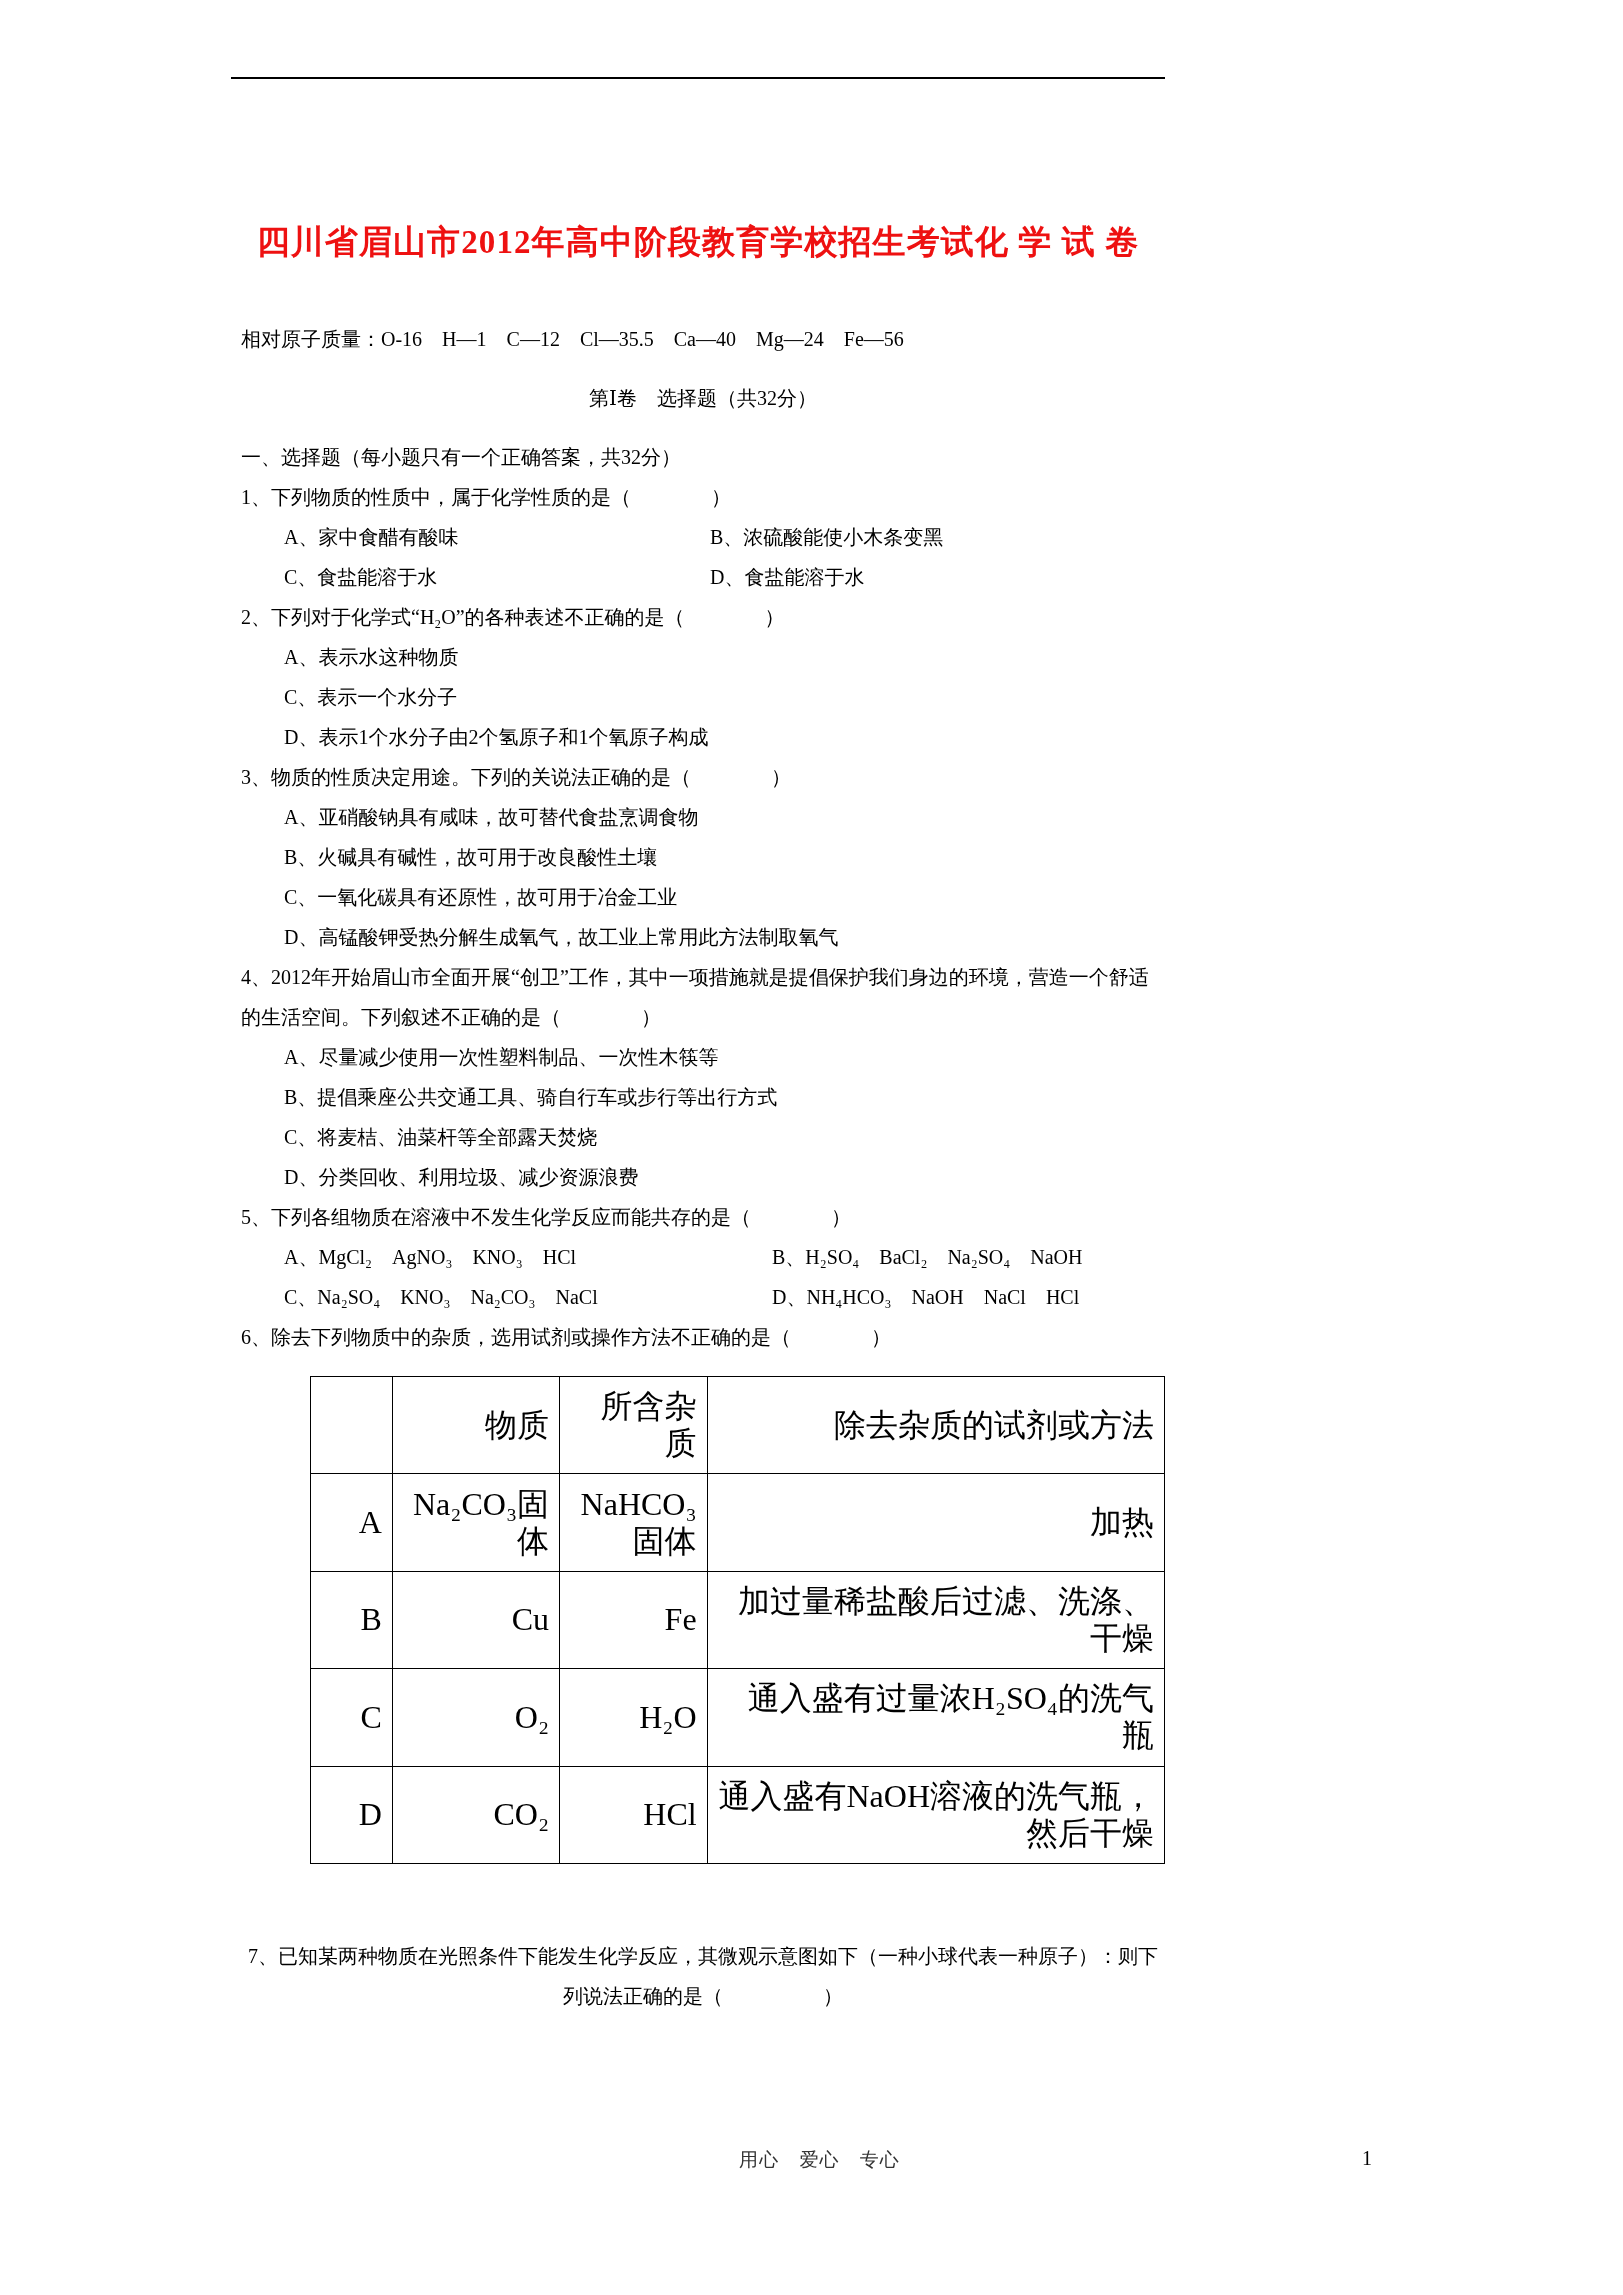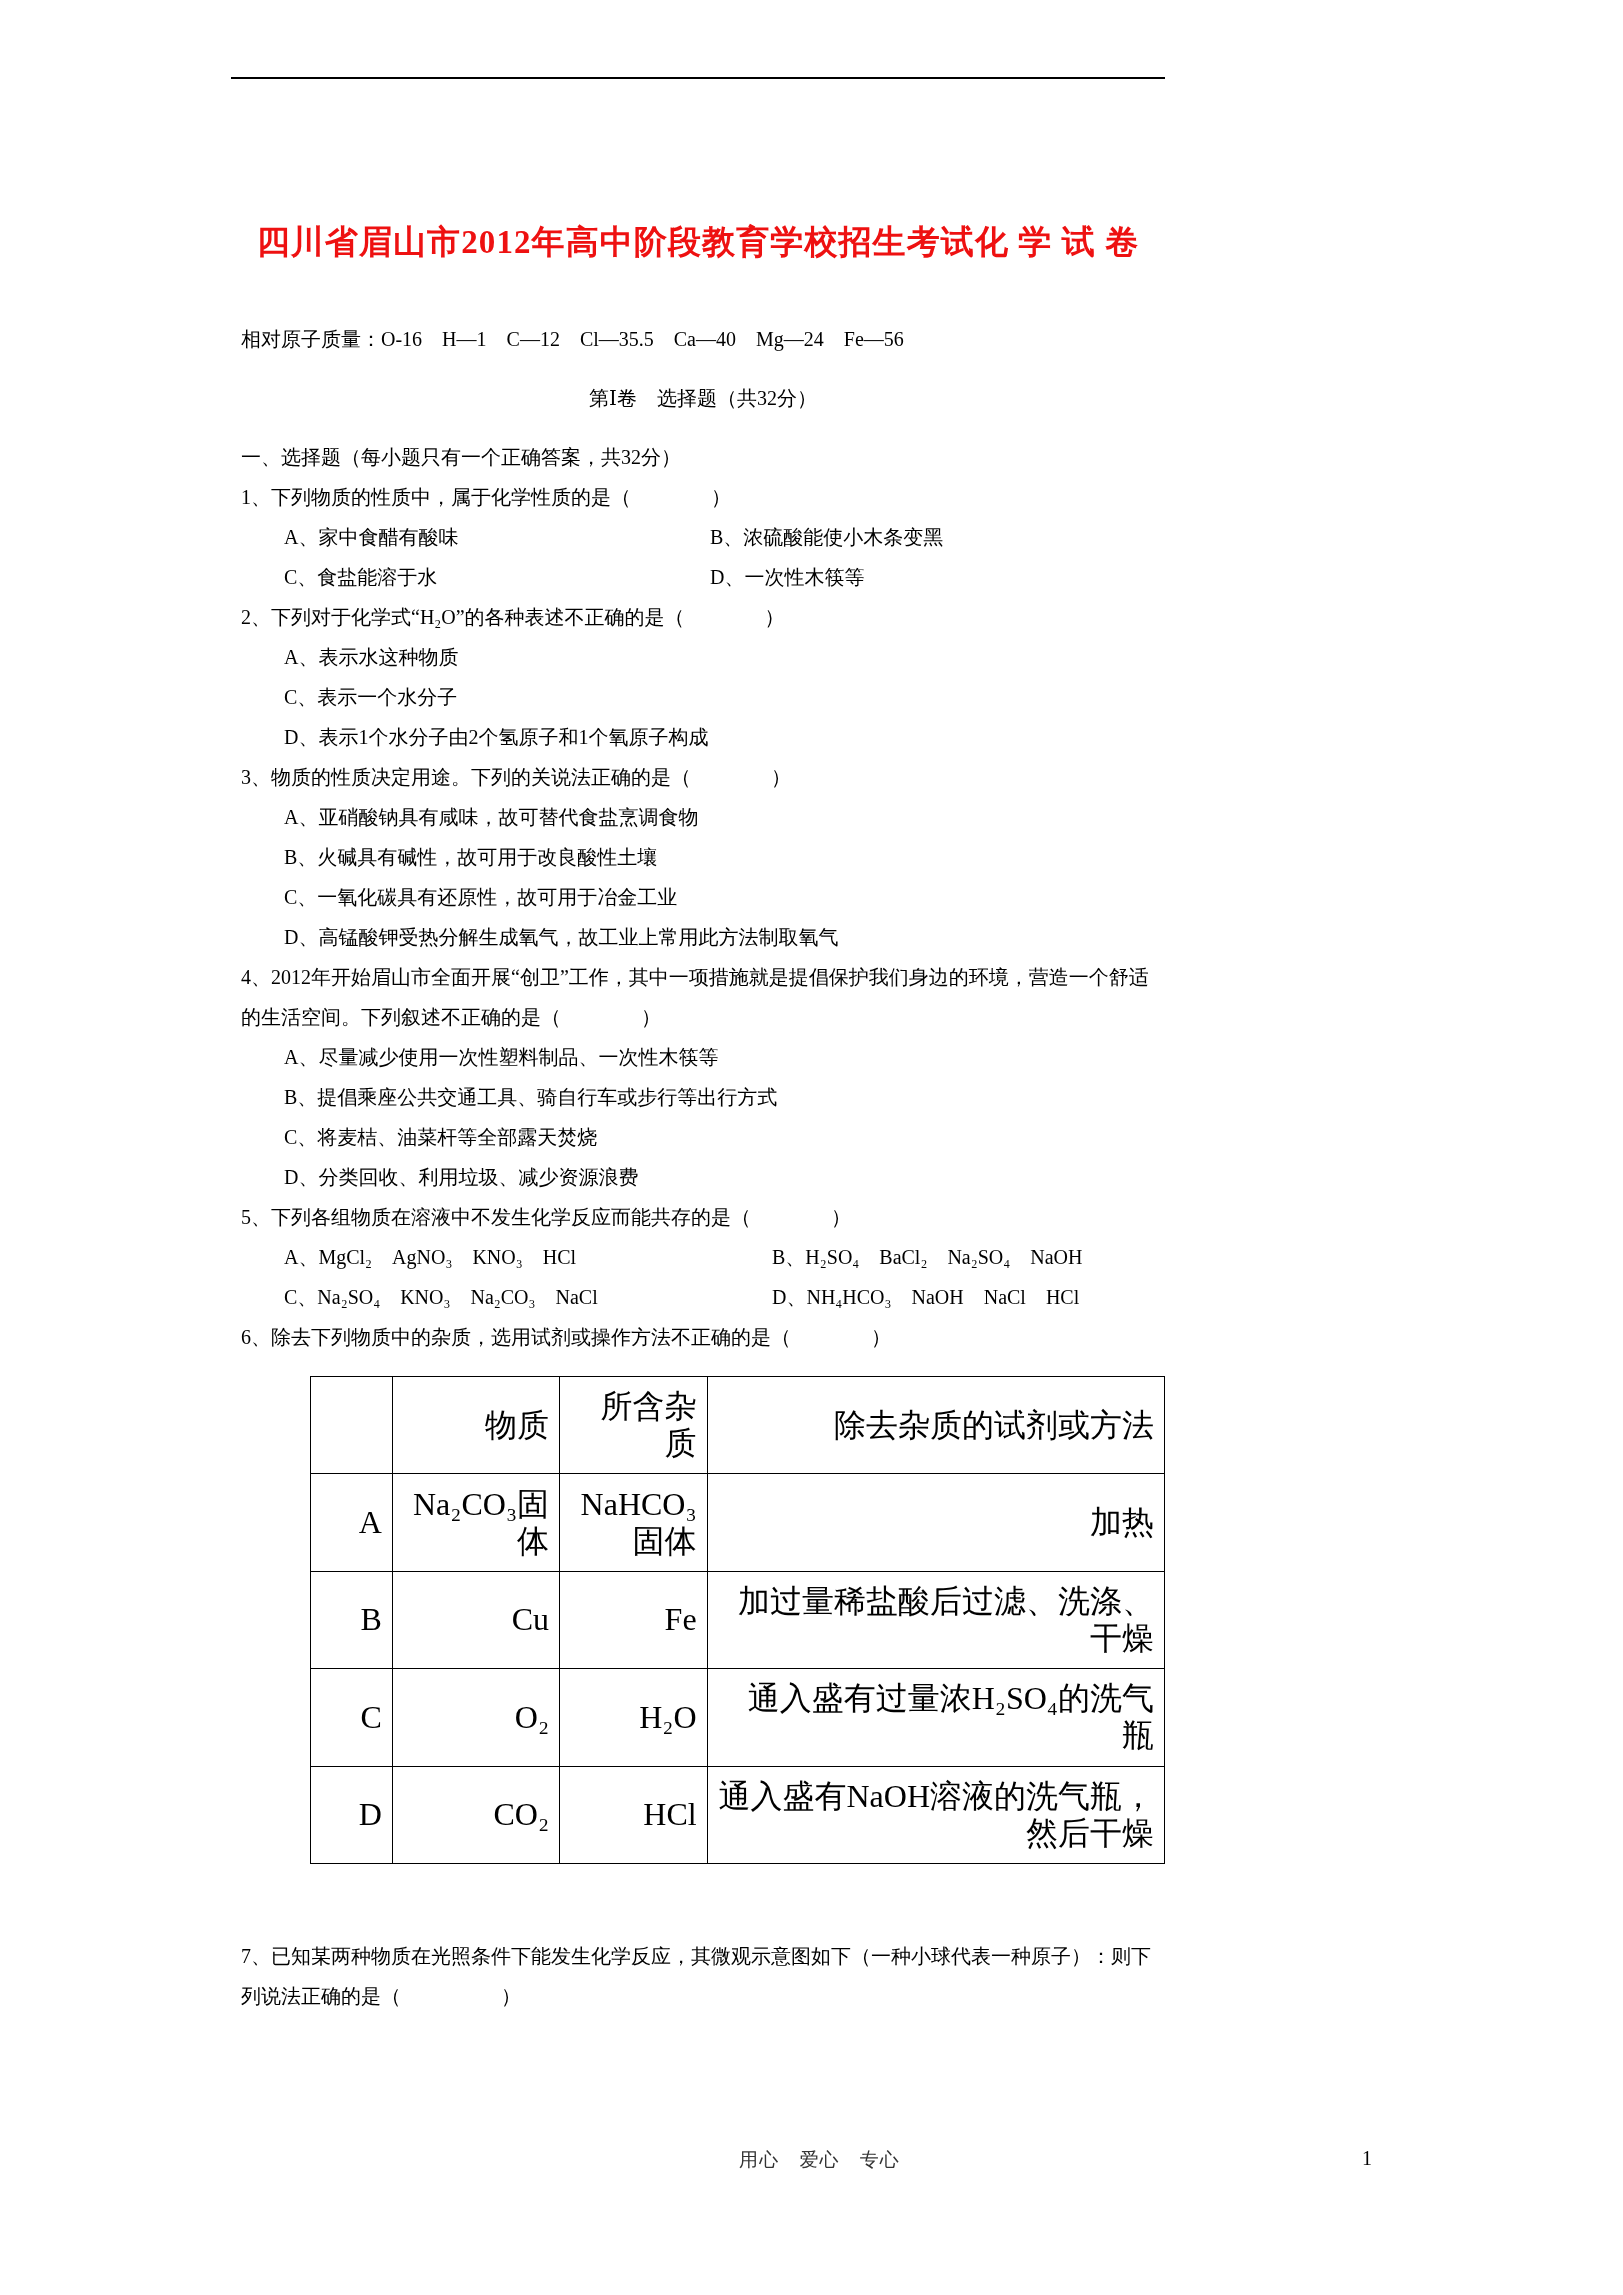--- a/index.html
+++ b/index.html
@@ -58,21 +58,21 @@
   }
   .q-table th, .q-table td {
     border: 1.1px solid #000000;
     font-size: 32px;
     font-weight: normal;
     text-align: right;
     vertical-align: middle;
     padding: 11.2px 10px;
     line-height: 37px;
   }
-  .q7 { margin-top: 72px; }
+  .q7 { margin-top: 72px; text-align: center; }
   .footer {
     position: absolute;
     left: 8px;
     top: 2147px;
     width: 1623px;
     font-size: 19px;
     color: #333333;
   }
   .footer-motto {
     display: block;
@@ -102,21 +102,21 @@
 
     <p class="line center section-title">第Ⅰ卷　选择题（共32分）</p>
 
     <p class="line part-heading">一、选择题（每小题只有一个正确答案，共32分）</p>
 
     <p class="line">1、下列物质的性质中，属于化学性质的是（　　　　）</p>
     <div class="opt-grid">
       <span class="line">A、家中食醋有酸味</span>
       <span class="line">B、浓硫酸能使小木条变黑</span>
       <span class="line">C、食盐能溶于水</span>
-      <span class="line">D、一次性木筷等</span>
+      <span class="line">D、食盐能溶于水</span>
     </div>
 
     <p class="line">2、下列对于化学式“H₂O”的各种表述不正确的是（　　　　）</p>
     <p class="line indent">A、表示水这种物质</p>
     <p class="line indent">C、表示一个水分子</p>
     <p class="line indent">D、表示1个水分子由2个氢原子和1个氧原子构成</p>
 
     <p class="line">3、物质的性质决定用途。下列的关说法正确的是（　　　　）</p>
     <p class="line indent">A、亚硝酸钠具有咸味，故可替代食盐烹调食物</p>
     <p class="line indent">B、火碱具有碱性，故可用于改良酸性土壤</p>

